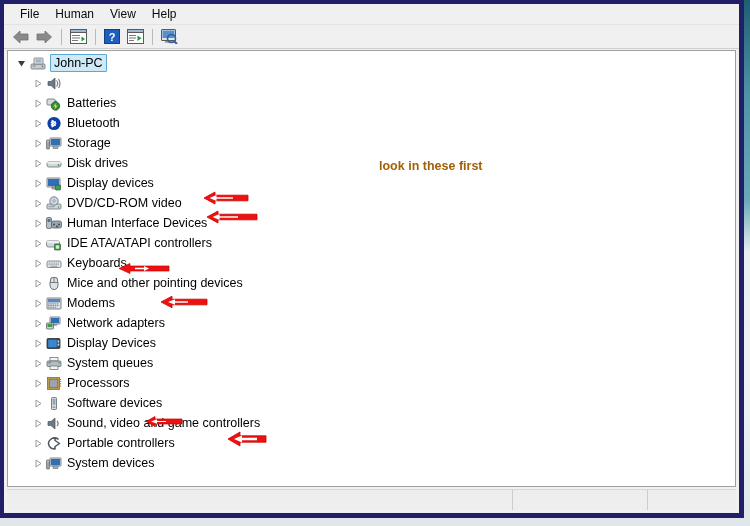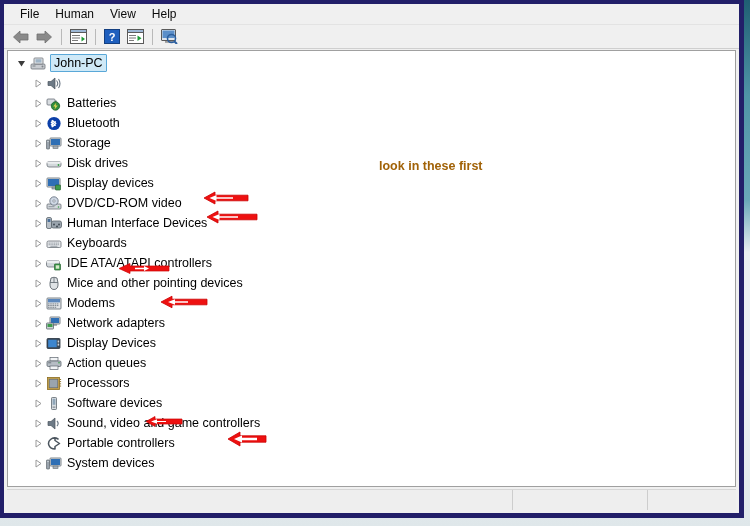--- a/index.html
+++ b/index.html
@@ -400,56 +400,56 @@
           </div>
 
           <div class="row child">
             <div class="twisty">
               <svg width="8" height="9" viewBox="0 0 8 9">
                   <path d="M2 1 L7 4.5 L2 8 Z" fill="none" stroke="#9a9a9a" stroke-width="1"></path>
                 </svg>
             </div>
             <div class="ico">
               <svg width="16" height="15" viewBox="0 0 16 15">
+                <rect x="0.5" y="4.5" width="13" height="6.5" rx="2" fill="#d3d8dc" stroke="#6a7077" stroke-width="0.8"></rect>
+                <rect x="0.5" y="4.5" width="13" height="2.4" rx="2" fill="#eceef0"></rect>
+                <rect x="8.5" y="8" width="6" height="6" rx="0.6" fill="#3f9c4c" stroke="#266331" stroke-width="0.7"></rect>
+                <rect x="9.8" y="9.3" width="3.4" height="3.4" fill="#d7e9c9"></rect>
+              </svg>
+            </div>
+            <span class="label">IDE ATA/ATAPI controllers</span>
+          </div>
+
+          <div class="row child">
+            <div class="twisty">
+              <svg width="8" height="9" viewBox="0 0 8 9">
+                  <path d="M2 1 L7 4.5 L2 8 Z" fill="none" stroke="#9a9a9a" stroke-width="1"></path>
+                </svg>
+            </div>
+            <div class="ico">
+              <svg width="16" height="15" viewBox="0 0 16 15">
                 <path d="M1 6.5 Q1 5 2.5 5 L13.5 5 Q15 5 15 6.5 L15 10.5 Q15 11.5 13.5 11.5 L2.5 11.5 Q1 11.5 1 10.5 Z" fill="#e4e7ea" stroke="#6a7077" stroke-width="0.8"></path>
                 <g fill="#9aa1a8">
                   <rect x="2.6" y="6.6" width="1.3" height="1"></rect>
                     <rect x="4.4" y="6.6" width="1.3" height="1"></rect>
                   <rect x="6.2" y="6.6" width="1.3" height="1"></rect>
                     <rect x="8" y="6.6" width="1.3" height="1"></rect>
                   <rect x="9.8" y="6.6" width="1.3" height="1"></rect>
                     <rect x="11.6" y="6.6" width="1.3" height="1"></rect>
                   <rect x="2.6" y="8.2" width="1.3" height="1"></rect>
                     <rect x="4.4" y="8.2" width="1.3" height="1"></rect>
                   <rect x="6.2" y="8.2" width="1.3" height="1"></rect>
                     <rect x="8" y="8.2" width="1.3" height="1"></rect>
                   <rect x="9.8" y="8.2" width="1.3" height="1"></rect>
                     <rect x="11.6" y="8.2" width="1.3" height="1"></rect>
                   <rect x="4.4" y="9.8" width="7" height="1"></rect>
                 </g>
               </svg>
             </div>
             <span class="label">Keyboards</span>
-          </div>
-
-          <div class="row child">
-            <div class="twisty">
-              <svg width="8" height="9" viewBox="0 0 8 9">
-                  <path d="M2 1 L7 4.5 L2 8 Z" fill="none" stroke="#9a9a9a" stroke-width="1"></path>
-                </svg>
-            </div>
-            <div class="ico">
-              <svg width="16" height="15" viewBox="0 0 16 15">
-                <rect x="0.5" y="4.5" width="13" height="6.5" rx="2" fill="#d3d8dc" stroke="#6a7077" stroke-width="0.8"></rect>
-                <rect x="0.5" y="4.5" width="13" height="2.4" rx="2" fill="#eceef0"></rect>
-                <rect x="8.5" y="8" width="6" height="6" rx="0.6" fill="#3f9c4c" stroke="#266331" stroke-width="0.7"></rect>
-                <rect x="9.8" y="9.3" width="3.4" height="3.4" fill="#d7e9c9"></rect>
-              </svg>
-            </div>
-            <span class="label">IDE ATA/ATAPI controllers</span>
           </div>
 
           <div class="row child">
             <div class="twisty">
               <svg width="8" height="9" viewBox="0 0 8 9">
                   <path d="M2 1 L7 4.5 L2 8 Z" fill="none" stroke="#9a9a9a" stroke-width="1"></path>
                 </svg>
             </div>
             <div class="ico">
               <svg width="16" height="15" viewBox="0 0 16 15">
@@ -536,21 +536,21 @@
             </div>
             <div class="ico">
               <svg width="16" height="15" viewBox="0 0 16 15">
                 <rect x="4" y="1.5" width="8" height="3.5" fill="#f2f4f6" stroke="#5e676f" stroke-width="0.7"></rect>
                 <rect x="1" y="5" width="14" height="5.5" rx="1.2" fill="#b6bdc4" stroke="#5e676f" stroke-width="0.8"></rect>
                 <rect x="2.2" y="6.3" width="3" height="1" fill="#6e767d"></rect>
                 <circle cx="13" cy="6.8" r="0.8" fill="#3aa048"></circle>
                 <rect x="4" y="10" width="8" height="3.5" fill="#f2f4f6" stroke="#5e676f" stroke-width="0.7"></rect>
               </svg>
             </div>
-            <span class="label">Action queues</span>
+            <span class="label">System queues</span>
           </div>
 
           <div class="row child">
             <div class="twisty">
               <svg width="8" height="9" viewBox="0 0 8 9">
                   <path d="M2 1 L7 4.5 L2 8 Z" fill="none" stroke="#9a9a9a" stroke-width="1"></path>
                 </svg>
             </div>
             <div class="ico">
               <svg width="16" height="15" viewBox="0 0 16 15">

